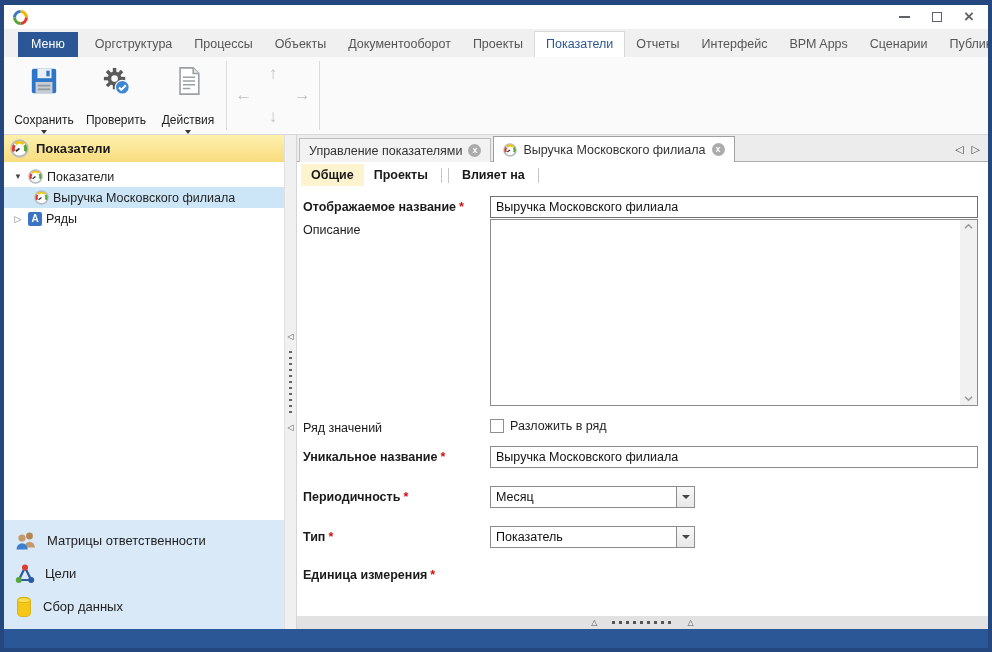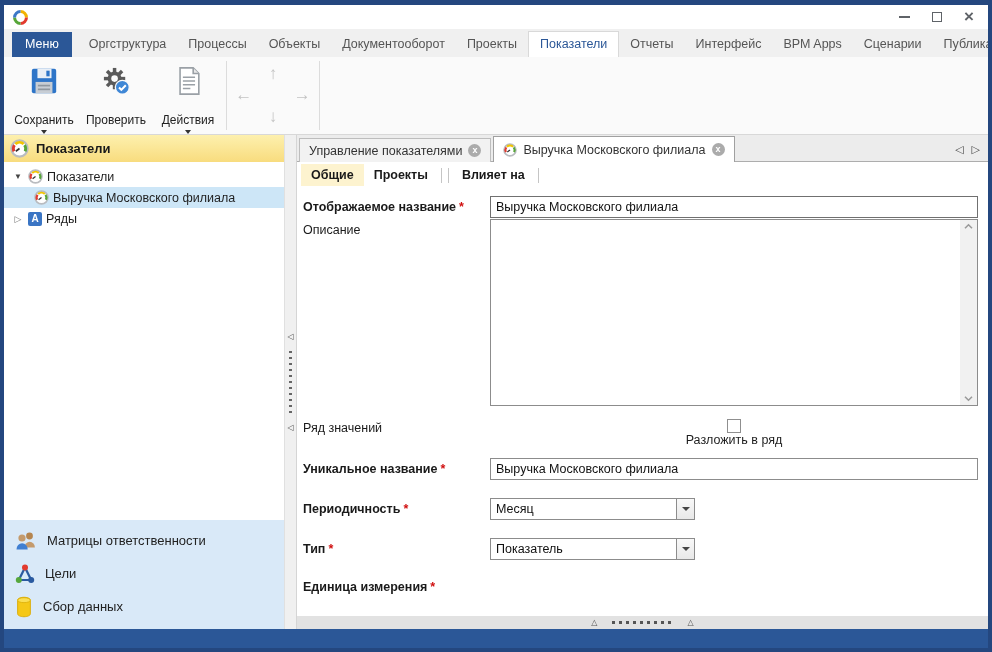--- a/index.html
+++ b/index.html
@@ -12,21 +12,21 @@
   
   .titlebar{ height:24px; background:#ffffff; display:flex; align-items:center; padding:0 8px; flex:none; }
   .logo{ width:17px; height:17px; }
   .titlebar .spacer{ flex:1; }
   .wctrl{ display:flex; align-items:center; gap:22px; margin-right:6px; color:#5f6368; }
   .wc-min{ width:11px; height:2px; background:#5f6368; cursor:pointer; }
   .wc-max{ width:10px; height:10px; border:1.5px solid #5f6368; cursor:pointer; }
   .wc-close{ font-size:17px; line-height:10px; cursor:pointer; font-weight:bold; }
 
   
-  .menubar{ height:28px; background:#f0f0f0; display:flex; align-items:flex-end; flex:none; padding-left:8px; }
+  .menubar{ height:28px; background:#f0f0f0; display:flex; align-items:flex-end; flex:none; padding-left:14px; }
   .mtab{ padding:5px 11px 6px; font-size:12.5px; color:#555; cursor:pointer; white-space:nowrap; }
   .mtab.menu-btn{ background:#2b5797; color:#fff; padding:5px 13px 6px; margin-right:6px; }
   .mtab.active{ background:#fff; color:#2b5797; border:1px solid #d9d9d9; border-bottom:none; }
   .menubar .spacer{ flex:1; }
 
   
   .toolbar{ height:78px; background:#fafafa; border-bottom:1px solid #d8d8d8; display:flex; align-items:stretch; flex:none; padding-left:4px; }
   .tbtn{ width:72px; display:flex; flex-direction:column; align-items:center; justify-content:flex-start; padding-top:7px; cursor:pointer; }
   .tbtn .ticon{ height:34px; display:flex; align-items:center; justify-content:center; }
   .tbtn .tlabel{ font-size:12px; color:#222; margin-top:15px; white-space:nowrap; }
@@ -82,21 +82,21 @@
   .flabel{ width:187px; flex:none; padding-top:4px; font-size:12.5px; color:#1a1a1a; }
   .flabel.req{ font-weight:bold; }
   .req-star{ color:#d01010; margin-left:3px; font-weight:bold; }
   .ffield{ flex:1; min-width:0; }
   .txt{ width:100%; height:22px; border:1px solid #707070; padding:0 5px; font-size:12.5px; font-family:inherit; color:#111; background:#fff; outline:none; }
   .txt.soft{ border-color:#8c8c8c; }
   .ta-wrap{ height:187px; border:1px solid #8c8c8c; display:flex; background:#fff; }
   .ta-wrap textarea{ flex:1; border:none; resize:none; outline:none; font-family:inherit; font-size:12.5px; padding:3px 5px; }
   .ta-scroll{ width:17px; background:#f1f1f1; display:flex; flex-direction:column; align-items:center; justify-content:space-between; padding:3px 0; }
   .chev{ width:11px; height:7px; cursor:pointer; }
-  .cb-row{ display:flex; align-items:center; padding-top:2px;flex-direction:column; }
+  .cb-row{ display:flex; align-items:flex-end; gap:6px; padding-top:2px; }
   .cbox{ width:14px; height:14px; border:1px solid #8f8f8f; background:#fff; cursor:pointer; flex:none; }
   .cb-label{ font-size:12.5px; }
   .combo{ width:205px; height:22px; border:1px solid #8c8c8c; display:flex; align-items:center; background:#fff; cursor:pointer; }
   .combo .val{ flex:1; padding:0 5px; font-size:12.5px; color:#111; white-space:nowrap; overflow:hidden; }
   .combo .btn{ width:18px; height:100%; border-left:1px solid #8c8c8c; background:linear-gradient(#f8f8f8,#e8e8e8); display:flex; align-items:center; justify-content:center; }
   .combo .caret{ width:0; height:0; border-left:4px solid transparent; border-right:4px solid transparent; border-top:4.5px solid #444; }
 
   .mb14{margin-bottom:1px;} .mb11{margin-bottom:11px;} .mb18{margin-bottom:18px;} .mb16{margin-bottom:16px;}
 
   

